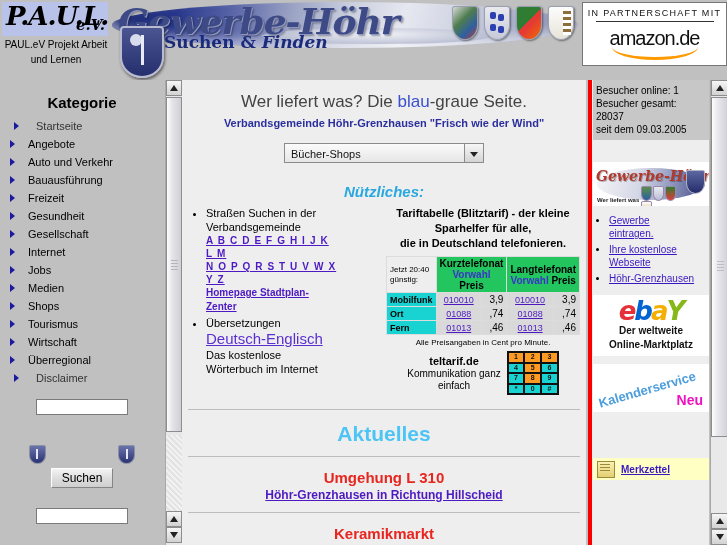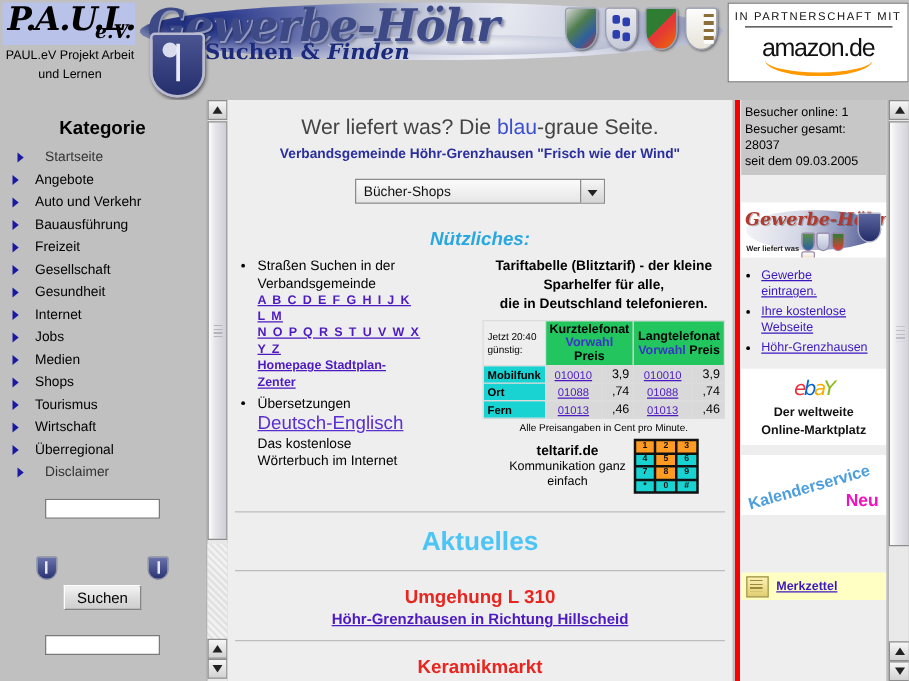--- a/index.html
+++ b/index.html
@@ -212,21 +212,21 @@
   .m1{background:linear-gradient(#5b8f4c,#2a5fa0);}
   .m2{background:linear-gradient(#e8eaf3,#b8bed6);}
   .m3{background:linear-gradient(#2e7d32,#e53935);}
   .m4{background:linear-gradient(#fff,#c8a25a);}
 
   .rlist{margin:8px 0 0;padding-left:16px;}
   .rlist li{font-size:10px;line-height:13px;margin-bottom:3px;}
   .rlist a{color:#3a18c0;text-decoration:underline;cursor:pointer;}
 
   .ebay-box{background:#fff;margin-top:10px;padding:4px 2px 5px;text-align:center;}
-  .ebay-logo{font-family:"DejaVu Sans",sans-serif;font-size:16px;font-weight:normal;line-height:24px;font-style:italic;letter-spacing:-2px;}
+  .ebay-logo{font-family:"DejaVu Sans",sans-serif;font-size:26px;font-weight:bold;line-height:24px;font-style:italic;letter-spacing:-2px;}
   .ebay-logo .e{color:#e53238;} .ebay-logo .b{color:#0064d2;}
   .ebay-logo .a{color:#f5af02;} .ebay-logo .y{color:#86b817;}
   .ebay-txt{font-size:10px;font-weight:bold;line-height:12px;color:#111;margin-top:2px;}
 
   .kal-box{background:#fff;margin-top:8px;height:48px;position:relative;overflow:hidden;}
   .kal-txt{position:absolute;left:4px;top:18px;font-size:13px;font-weight:bold;color:#4c9ede;
     transform:rotate(-16deg);font-family:"Liberation Sans",sans-serif;white-space:nowrap;}
   .kal-neu{position:absolute;right:6px;bottom:4px;font-size:14px;font-weight:bold;color:#f011c0;}
 
   .merk-box{background:#ffffc4;margin-top:46px;height:22px;display:flex;align-items:center;gap:6px;padding-left:4px;}
@@ -289,22 +289,22 @@
   <div class="frames">
 
     <div class="leftframe">
       <div class="kategorie-title">Kategorie</div>
       <ul class="cat-list">
         <li class="cat-item indent"><span class="arrow"></span><span>Startseite</span></li>
         <li class="cat-item"><span class="arrow"></span><span>Angebote</span></li>
         <li class="cat-item"><span class="arrow"></span><span>Auto und Verkehr</span></li>
         <li class="cat-item"><span class="arrow"></span><span>Bauausführung</span></li>
         <li class="cat-item"><span class="arrow"></span><span>Freizeit</span></li>
+        <li class="cat-item"><span class="arrow"></span><span>Gesundheit</span></li>
         <li class="cat-item"><span class="arrow"></span><span>Gesellschaft</span></li>
-        <li class="cat-item"><span class="arrow"></span><span>Gesundheit</span></li>
         <li class="cat-item"><span class="arrow"></span><span>Internet</span></li>
         <li class="cat-item"><span class="arrow"></span><span>Jobs</span></li>
         <li class="cat-item"><span class="arrow"></span><span>Medien</span></li>
         <li class="cat-item"><span class="arrow"></span><span>Shops</span></li>
         <li class="cat-item"><span class="arrow"></span><span>Tourismus</span></li>
         <li class="cat-item"><span class="arrow"></span><span>Wirtschaft</span></li>
         <li class="cat-item"><span class="arrow"></span><span>Überregional</span></li>
         <li class="cat-item indent"><span class="arrow"></span><span>Disclaimer</span></li>
       </ul>
 

